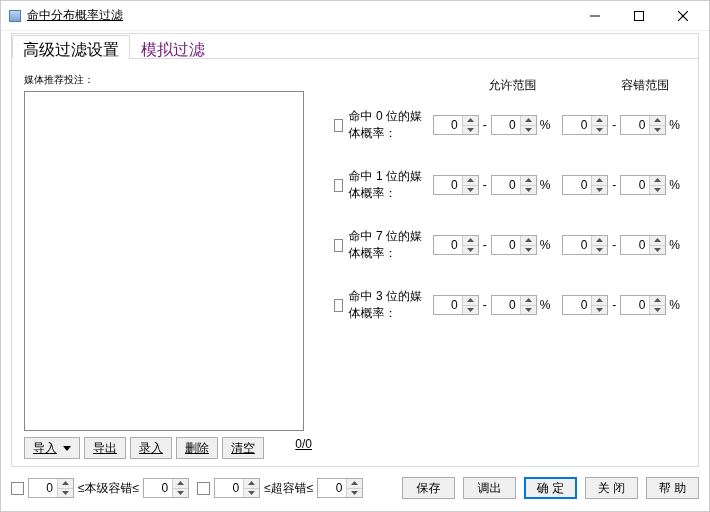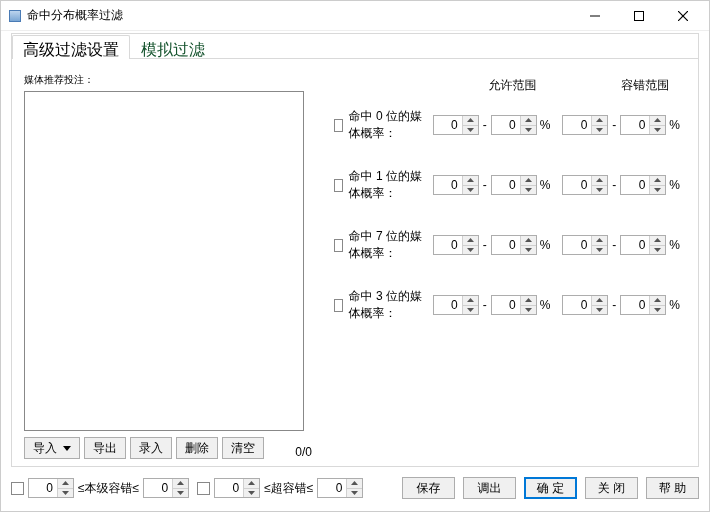--- a/index.html
+++ b/index.html
@@ -1,34 +1,34 @@
 <!DOCTYPE html>
 <html><head>
 <meta charset="utf-8">
 <style>
   * { box-sizing: border-box; font-family: "Microsoft YaHei", "SimSun", sans-serif; }
   body { margin: 0; background: #fff; font-size: 12px; color: #000; }
   .window { width: 710px; height: 512px; background: #fff; border: 1px solid #ccc; position: relative; }
-  .titlebar { height: 30px; display: flex; align-items: center; padding: 0 4px 0 8px; border-bottom: 1px solid #eee; }
+  .titlebar { height: 30px; display: flex; align-items: center; padding: 0 4px 0 8px; border-bottom: 1px solid #eee; text-decoration: underline; }
   .titlebar .icon { width: 12px; height: 12px; border: 1px solid #4a7bb5; background: linear-gradient(#bcd4ee,#7aa6d4); margin-right: 6px; }
   .titlebar .title { flex: 1; font-size: 12px; }
   .winbtn { width: 44px; height: 28px; display: flex; align-items: center; justify-content: center; cursor: pointer; }
   .winbtn svg { display:block; }
   .inner { position: absolute; left: 10px; right: 10px; top: 32px; bottom: 44px; border: 1px solid #d9d9d9; }
   .tabs { display: flex; height: 24px; background:#fff; }
   .tab { padding: 4px 10px 4px 10px; font-size: 16px; cursor: pointer; border: 1px solid transparent; border-bottom: none; position: relative; top:1px; background:#fff;}
   .tab.active { border-color: #d9d9d9; border-top-left-radius:2px; border-top-right-radius:2px; z-index:2; }
-  .tab.inactive { color: #14532d; }
+  .tab.inactive { color: #701a75; }
   .tabstrip-line { position:absolute; left:0; right:0; top:24px; height:1px; background:#d9d9d9; z-index:1;}
   .tabcontent { position: absolute; left:0; right:0; top:25px; bottom:0; padding: 14px 12px 8px 12px; }
   .leftcol { float:left; width: 290px; }
   .rightcol { margin-left: 310px; padding-top: 4px;}
   .label { font-size:10px; margin-bottom:4px; display:block;}
   .listbox { width: 280px; height: 340px; border:1px solid #888; background:#fff; }
-  .leftbtns { margin-top: 6px; display:flex; align-items:flex-end; }
+  .leftbtns { margin-top: 6px; display:flex; align-items:flex-start;text-decoration:underline; }
   .btn { height:22px; padding:0 8px; margin-right:4px; background:#f0f0f0; border:1px solid #adadad; font-size:12px; cursor:pointer; display:inline-flex; align-items:center; }
   .btn.drop::after{ content:""; margin-left:6px; width:0;height:0;border-left:4px solid transparent;border-right:4px solid transparent;border-top:5px solid #000;}
   .count { margin-left:auto; font-size:12px; padding-right:2px;}
   .headrow { display:flex; font-size:12px; margin-bottom:14px;gap:20px; }
   .headrow .spacer { width:170px; }
   .headrow .h { width:118px; text-align:center; }
   .headrow .gap { width:16px;}
   .row { display:flex; align-items:center; margin-bottom: 26px; font-size:12px;justify-content:space-between;}
   .chk { width:13px; height:13px; border:1px solid #888; background:#fff; margin-right:6px; cursor:pointer;}
   .rowlabel { width:140px; }

